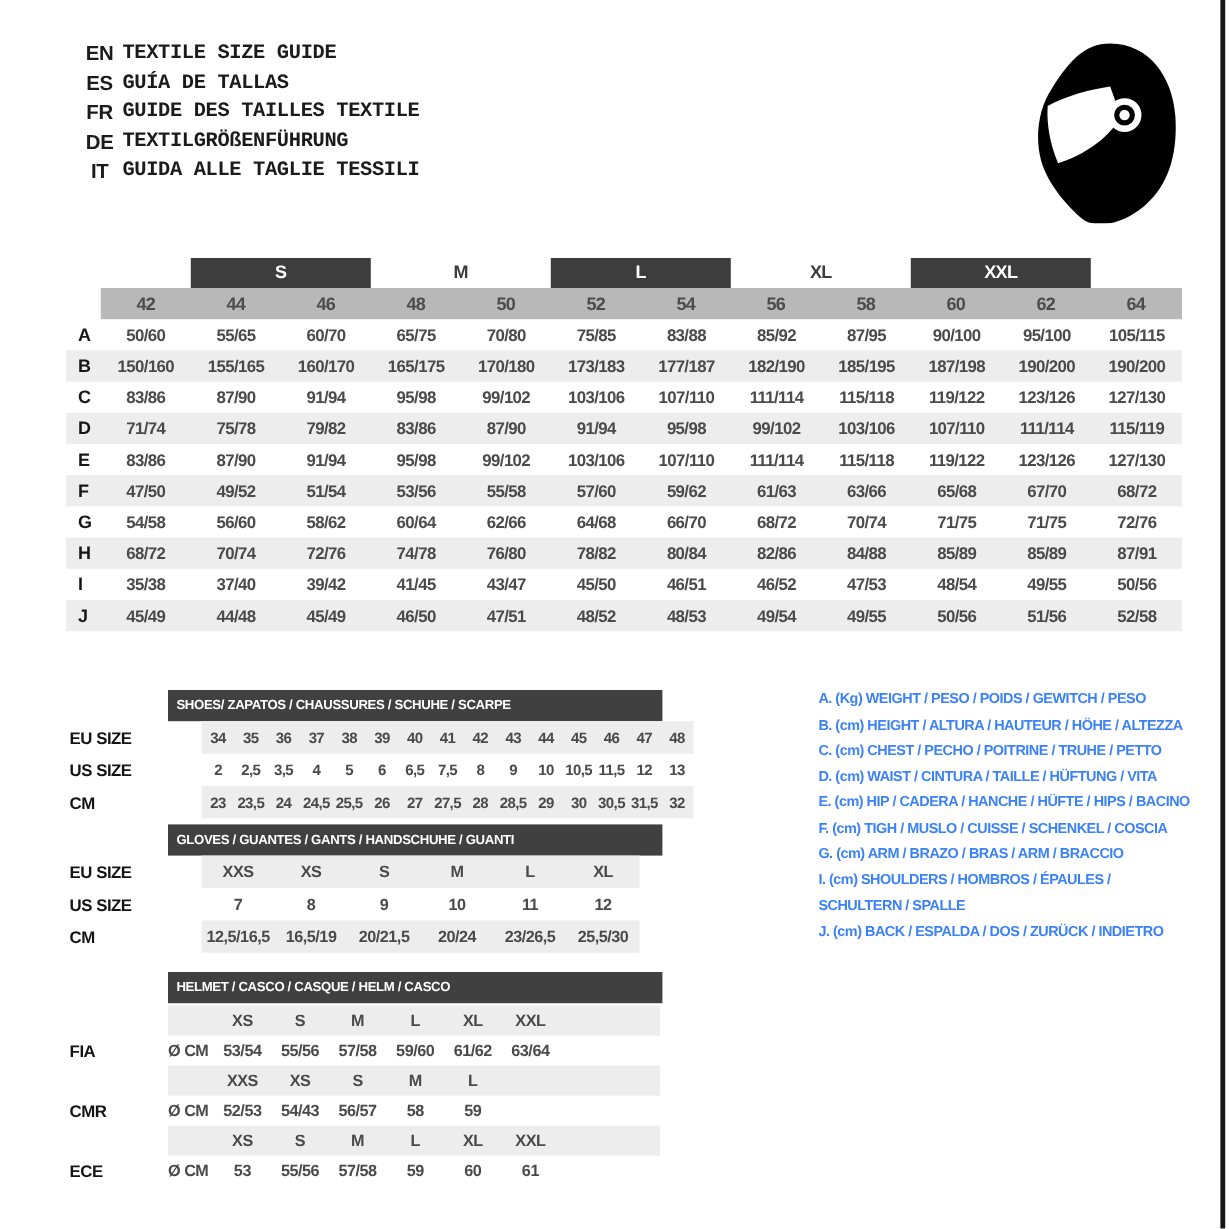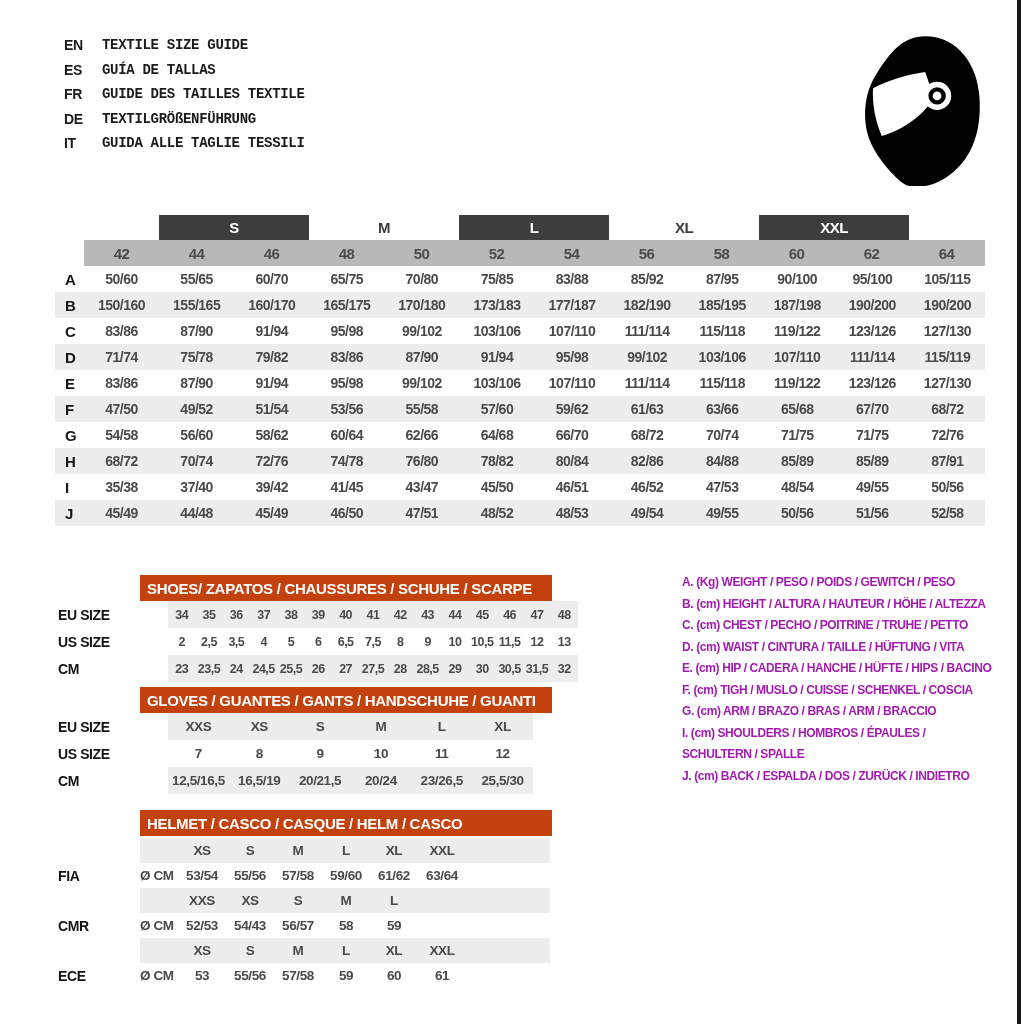--- a/index.html
+++ b/index.html
@@ -1,20 +1,20 @@
 <!DOCTYPE html>
 <html><head>
 <meta charset="utf-8">
 <style>
   html,body{margin:0;padding:0;background:#fff;}
   .page{position:relative;width:1024px;height:1024px;background:#fff;overflow:hidden;
         font-family:"Liberation Sans",sans-serif;font-weight:bold;color:#1a1a1a;}
 
   
-  .langs{position:absolute;left:64px;top:33px;font-size:14px;letter-spacing:-0.3px;line-height:24.5px;color:#1b1b1b;}
+  .langs{position:absolute;left:64px;top:33px;font-size:17px;letter-spacing:-0.3px;line-height:24.5px;color:#1b1b1b;text-align:center;}
   .lang-row{display:flex;}
   .lang-code{width:38px;}
   .lang-title{white-space:nowrap;font-family:Liberation Mono, monospace;}
 
   
   .helmet{position:absolute;left:856px;top:34px;width:134px;height:152px;}
 
   
   .edge-line{position:absolute;right:3px;top:0;bottom:0;width:4px;background:#161616;}
 
@@ -27,42 +27,42 @@
             font-size:15px;color:#3c3c3c;}
   .mt-group.dark{background:#3d3d3d;color:#fff;}
   .mt-band{background:#b8b8b8;margin-left:29px;font-size:15px;color:#4c4c4c;}
   .mt-band .mt-cell{width:75px;}
   .mt-labelcol{width:29px;padding-left:10px;box-sizing:border-box;color:#161616;font-size:15px;}
   .mt-cell{width:75.1px;text-align:center;}
   .mt-row.stripe{background:#ededed;}
 
   
   .sub-wrap{position:absolute;left:50px;width:560px;font-size:13.5px;letter-spacing:-0.4px;color:#4a4a4a;}
-  .sub-bar{margin-left:90px;width:412px;height:26px;background:#c2410c;color:#fff;
+  .sub-bar{margin-left:90px;width:412px;height:26px;background:#404040;color:#fff;
            display:flex;align-items:center;padding-left:7px;box-sizing:border-box;
-           font-size:15px;letter-spacing:-0.3px;white-space:nowrap;}
+           font-size:11px;letter-spacing:-0.3px;white-space:nowrap;}
   .sub-row{display:flex;height:27px;align-items:center;gap:28px;}
   .sub-label{width:90px;padding-left:8px;box-sizing:border-box;color:#141414;font-size:14px;white-space:nowrap;}
   .sub-cells{display:flex;height:100%;align-items:center;}
   .sub-cells.stripe{background:#ededed;}
   .shoes .sub-cells{width:410px;}
   .shoes .sub-cell{flex:1;text-align:center;font-size:12.5px;letter-spacing:-0.5px;}
   .gloves .sub-cells{width:365px;}
   .gloves .sub-cell{flex:1;text-align:center;}
 
   .hel-row{display:flex;height:25px;align-items:center;}
   .hel-cells{display:flex;width:410px;height:100%;align-items:center;}
   .hel-cells.stripe{background:#ededed;}
   .hel-unit{width:38px;text-align:left;white-space:nowrap;}
   .hel-cell{width:48px;text-align:center;}
   .hel-spacer{flex:1;}
 
   
   .legend{position:absolute;left:682px;top:572px;width:312px;font-size:12px;
-          letter-spacing:-0.4px;line-height:21.5px;color:#a21caf;}
+          letter-spacing:-0.4px;line-height:21.5px;color:#3b82f6;}
 </style>
 </head>
 <body>
 
 <div class="page">
 
   <div class="langs">
       <div class="lang-row">
         <div class="lang-code">EN</div>
         <div class="lang-title">TEXTILE SIZE GUIDE</div>

